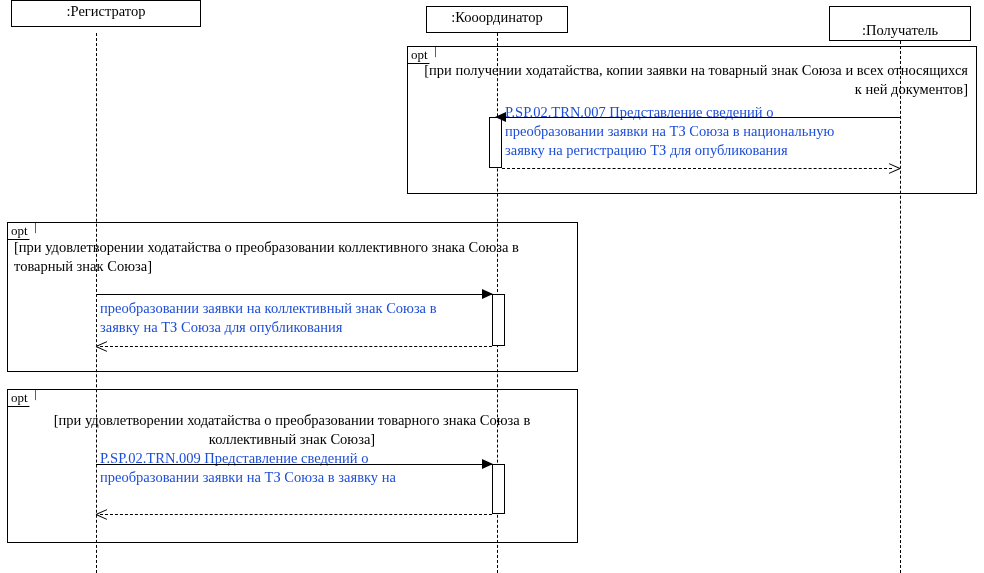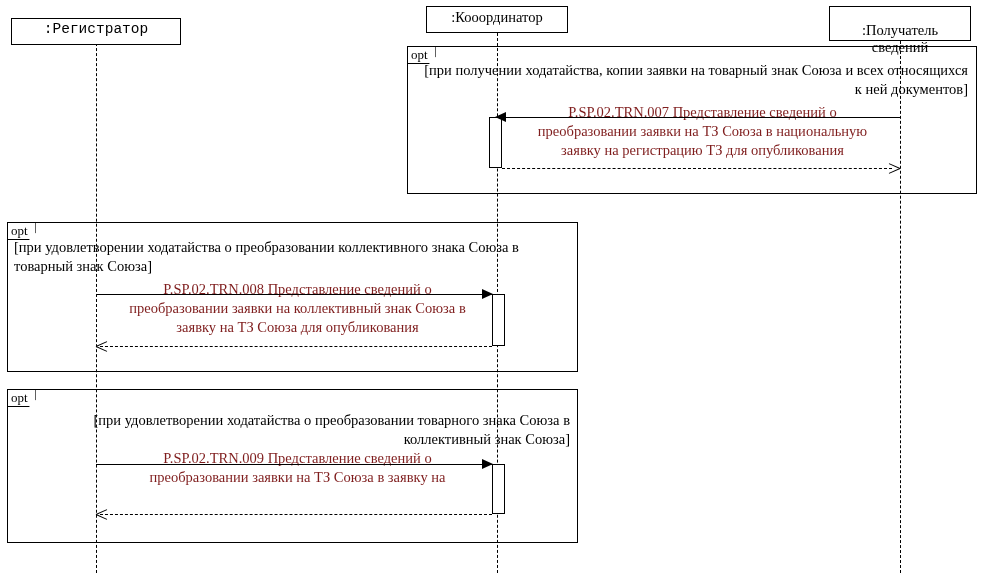--- a/index.html
+++ b/index.html
@@ -136,43 +136,41 @@
     left: 0;
     width: 12px;
     height: 0;
     border-top: 1px solid #000000;
   }
   .arrow-head.open-left::before { top: 5px; transform: rotate(-24deg); transform-origin: left center; }
   .arrow-head.open-left::after  { top: 5px; transform: rotate(24deg); transform-origin: left center; }
   
   .msg-label {
     position: absolute;
-    text-align: center;
     font-size: 14.5px;
     line-height: 19px;
-    color: #7f1d1d;
+    color: #1d4ed8;
     z-index: 6;
   }
 </style>
 </head>
 <body>
 
 <div id="diagram">
 
-  <div class="lifeline-head" style="left:11px; top:18px; width:170px; height:27px;font-family:Liberation Mono, monospace;">
+  <div class="lifeline-head" style="left:11px; top:0; width:190px; height:27px;">
     <span class="hd-line">:Регистратор</span>
   </div>
 
   <div class="lifeline-head" style="left:426px; top:6px; width:142px; height:27px;">
     <span class="hd-line">:Кооординатор</span>
   </div>
 
   <div class="lifeline-head" style="left:829px; top:6px; width:142px; height:35px; padding-top:15px;">
     <span class="hd-line">:Получатель</span>
-    <span class="hd-line">сведений</span>
   </div>
 
   <div class="lifeline-stem" style="left:96px; top:33px; height:540px;"></div>
   <div class="lifeline-stem" style="left:497px; top:33px; height:540px;"></div>
   <div class="lifeline-stem" style="left:900px; top:41px; height:532px;"></div>
 
   <div class="fragment" style="left:407px; top:46px; width:570px; height:148px;">
     <div class="frag-tag">opt</div>
   </div>
   <div class="frag-guard" style="left:416px; top:61px; width:552px; text-align:right;">[при получении ходатайства, копии заявки на товарный знак Союза и всех относящихся к ней документов]</div>
@@ -187,36 +185,35 @@
   <div class="activation" style="left:489px; top:117px; width:13px; height:51px;"></div>
 
   <div class="msg-line dashed" style="left:502px; top:168px; width:390px;"></div>
   <div class="arrow-head open-right" style="left:888px; top:163px;"></div>
 
   <div class="fragment" style="left:7px; top:222px; width:571px; height:150px;">
     <div class="frag-tag">opt</div>
   </div>
   <div class="frag-guard" style="left:14px; top:238px; width:556px; text-align:left;">[при удовлетворении ходатайства о преобразовании коллективного знака Союза в товарный знак Союза]</div>
 
-  <div class="msg-label" style="left:100px; top:280px; width:395px;">P.SP.02.TRN.008 Представление сведений о</div>
   <div class="msg-label" style="left:100px; top:299px; width:395px;">преобразовании заявки на коллективный знак Союза в</div>
   <div class="msg-label" style="left:100px; top:318px; width:395px;">заявку на ТЗ Союза для опубликования</div>
 
   <div class="msg-line" style="left:96px; top:294px; width:397px;"></div>
   <div class="arrow-head solid-right" style="left:482px; top:289px;"></div>
 
   <div class="activation" style="left:492px; top:294px; width:13px; height:52px;"></div>
 
   <div class="msg-line dashed" style="left:100px; top:346px; width:392px;"></div>
   <div class="arrow-head open-left" style="left:96px; top:341px;"></div>
 
   <div class="fragment" style="left:7px; top:389px; width:571px; height:154px;">
     <div class="frag-tag">opt</div>
   </div>
-  <div class="frag-guard" style="left:14px; top:411px; width:556px; text-align:right;">[при удовлетворении ходатайства о преобразовании товарного знака Союза в коллективный знак Союза]</div>
+  <div class="frag-guard" style="left:14px; top:411px; width:556px; text-align:center;">[при удовлетворении ходатайства о преобразовании товарного знака Союза в коллективный знак Союза]</div>
 
   <div class="msg-label" style="left:100px; top:449px; width:395px;">P.SP.02.TRN.009 Представление сведений о</div>
   <div class="msg-label" style="left:100px; top:468px; width:395px;">преобразовании заявки на ТЗ Союза в заявку на</div>
 
   <div class="msg-line" style="left:96px; top:464px; width:397px;"></div>
   <div class="arrow-head solid-right" style="left:482px; top:459px;"></div>
 
   <div class="activation" style="left:492px; top:464px; width:13px; height:50px;"></div>
 
   <div class="msg-line dashed" style="left:100px; top:514px; width:392px;"></div>

